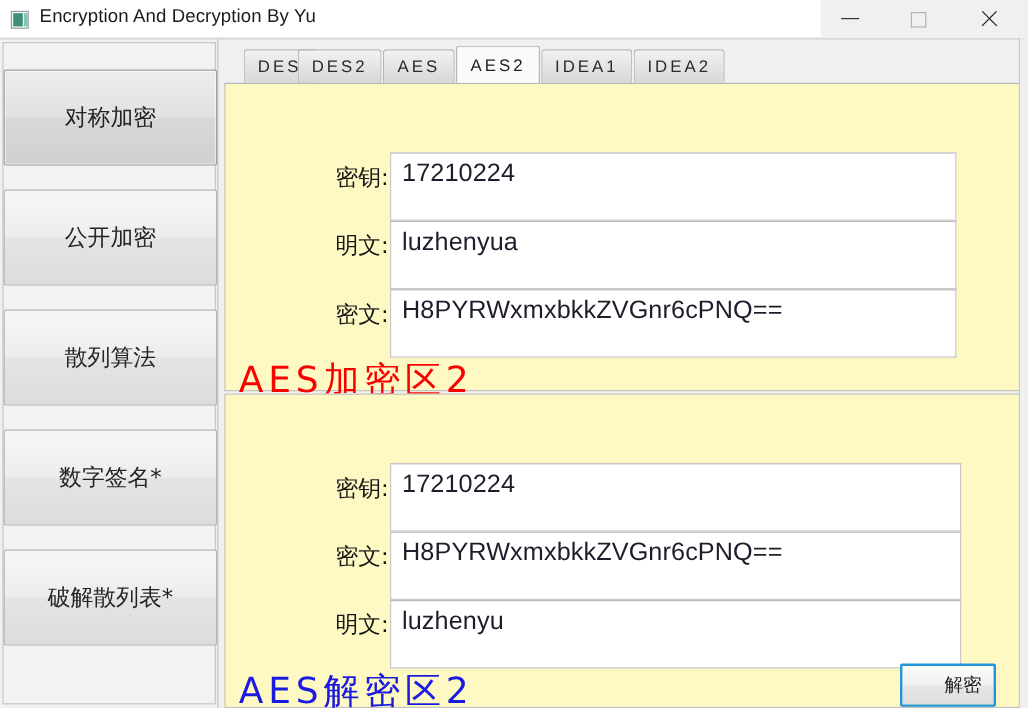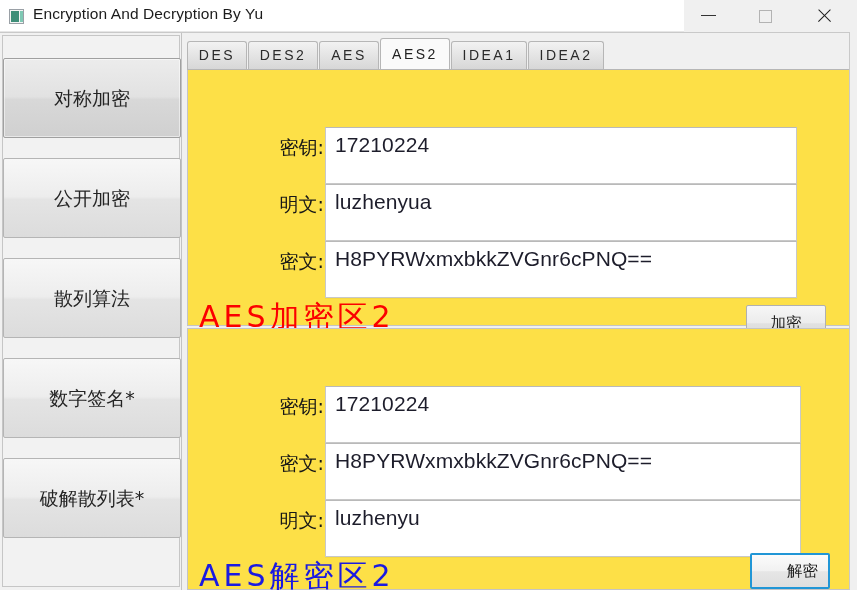--- a/index.html
+++ b/index.html
@@ -156,21 +156,21 @@
   .tabs-underline {
     position: absolute; left: 4px; top: 36px;
     width: 666px; height: 1px;
     background: #b6b6b6;
   }
 
   
   .panel {
     position: absolute; left: 4px;
     width: 666px;
-    background: #fde047;
+    background: #fef9c3;
     border: 1px solid #c4c4c4;
     border-top: none;
   }
   .panel-top { top: 37px; height: 256px; }
   .panel-bottom { top: 295px; height: 262px; border-top: 1px solid #c4c4c4; }
 
   .field-label {
     position: absolute;
     font-family: "DejaVu Sans", "Liberation Sans", sans-serif;
     font-size: 19px;
@@ -274,21 +274,21 @@
         <button class="side-btn" style="top:122px;">公开加密</button>
         <button class="side-btn" style="top:222px;">散列算法</button>
         <button class="side-btn" style="top:322px;">数字签名*</button>
         <button class="side-btn" style="top:422px;">破解散列表*</button>
       </div>
     </div>
 
     <div class="content">
 
       <div class="tabstrip">
-        <div class="tab" style="left:0px;   width:60px;">DES</div>
+        <div class="tab" style="left:16px;   width:60px;">DES</div>
         <div class="tab" style="left:61px;  width:70px;">DES2</div>
         <div class="tab" style="left:132px; width:60px;">AES</div>
         <div class="tab active" style="left:193px; width:70px;">AES2</div>
         <div class="tab" style="left:264px; width:76px;">IDEA1</div>
         <div class="tab" style="left:341px; width:76px;">IDEA2</div>
       </div>
       <div class="tabs-underline"></div>
 
       <div class="panel panel-top">
 
@@ -302,21 +302,20 @@
           <div class="field-value">luzhenyua</div>
         </div>
 
         <div class="field-label" style="left:46px;  top:179px; width:90px;">密文:</div>
         <div class="field-box" style="left:137px; top:171px; width:472px; height:57px;">
           <div class="field-value">H8PYRWxmxbkkZVGnr6cPNQ==</div>
         </div>
 
         <div class="zone-label zone-red" style="left:11px; top:227px;text-decoration:underline;">AES加密区2</div>
 
-        <button class="action-btn" style="left:558px; top:235px;">加密</button>
       </div>
 
       <div class="panel panel-bottom">
 
         <div class="field-label" style="left:46px;  top:65px;  width:90px;">密钥:</div>
         <div class="field-box" style="left:137px; top:57px;  width:476px; height:57px;">
           <div class="field-value">17210224</div>
         </div>
 
         <div class="field-label" style="left:46px;  top:122px; width:90px;">密文:</div>

